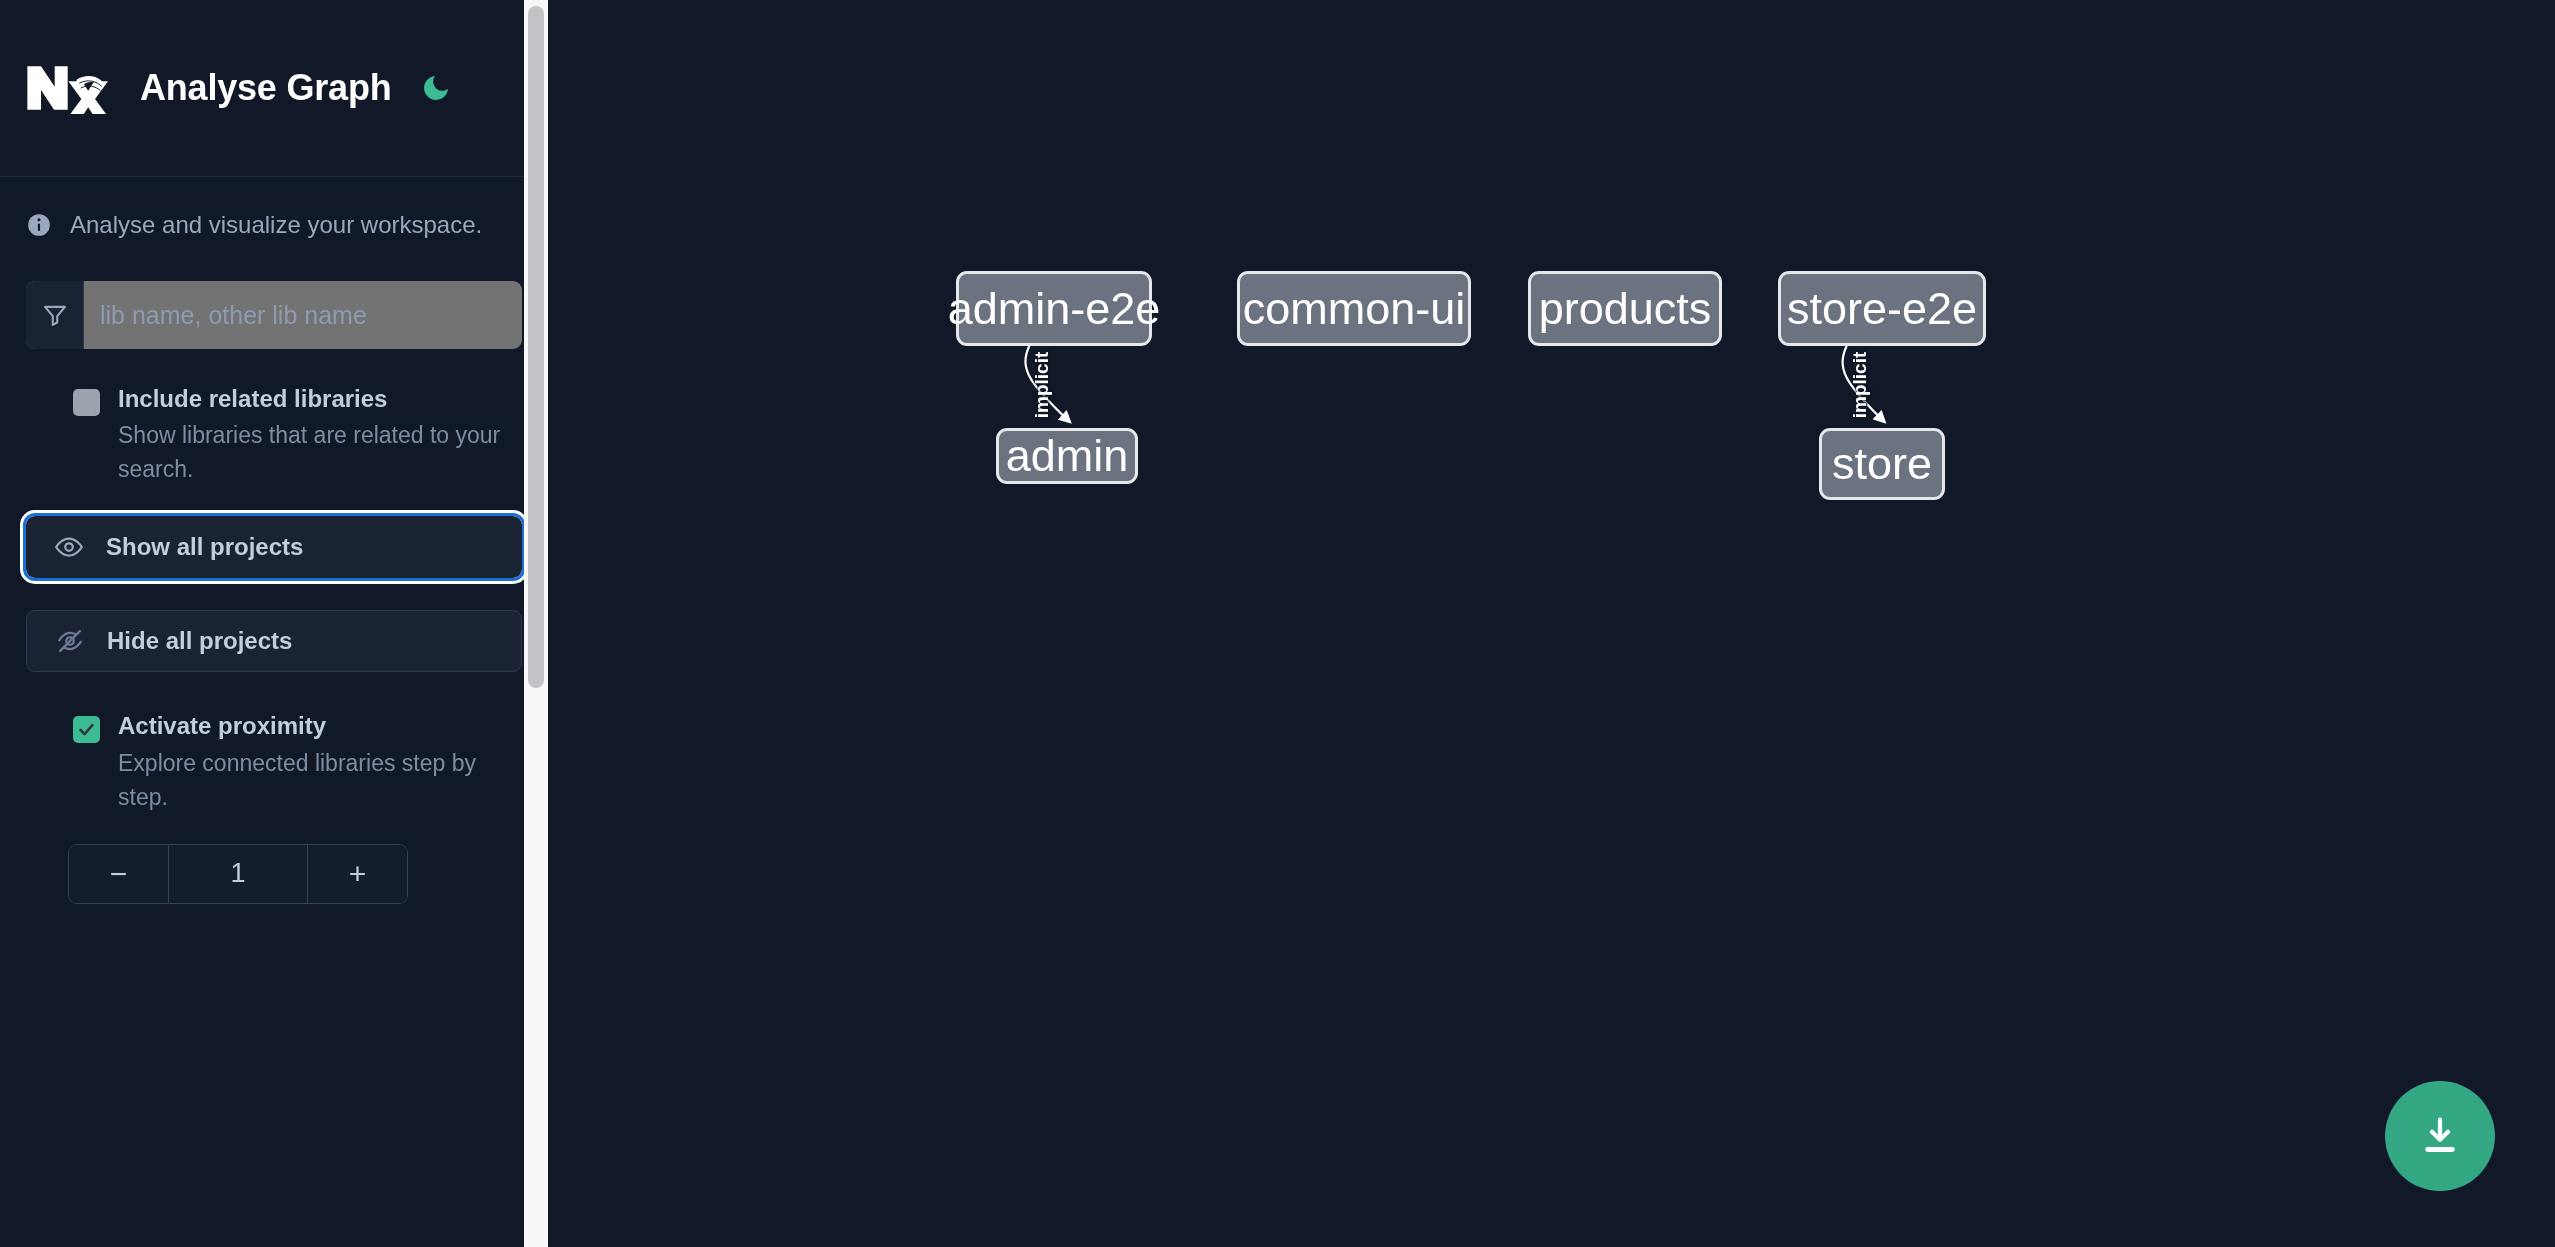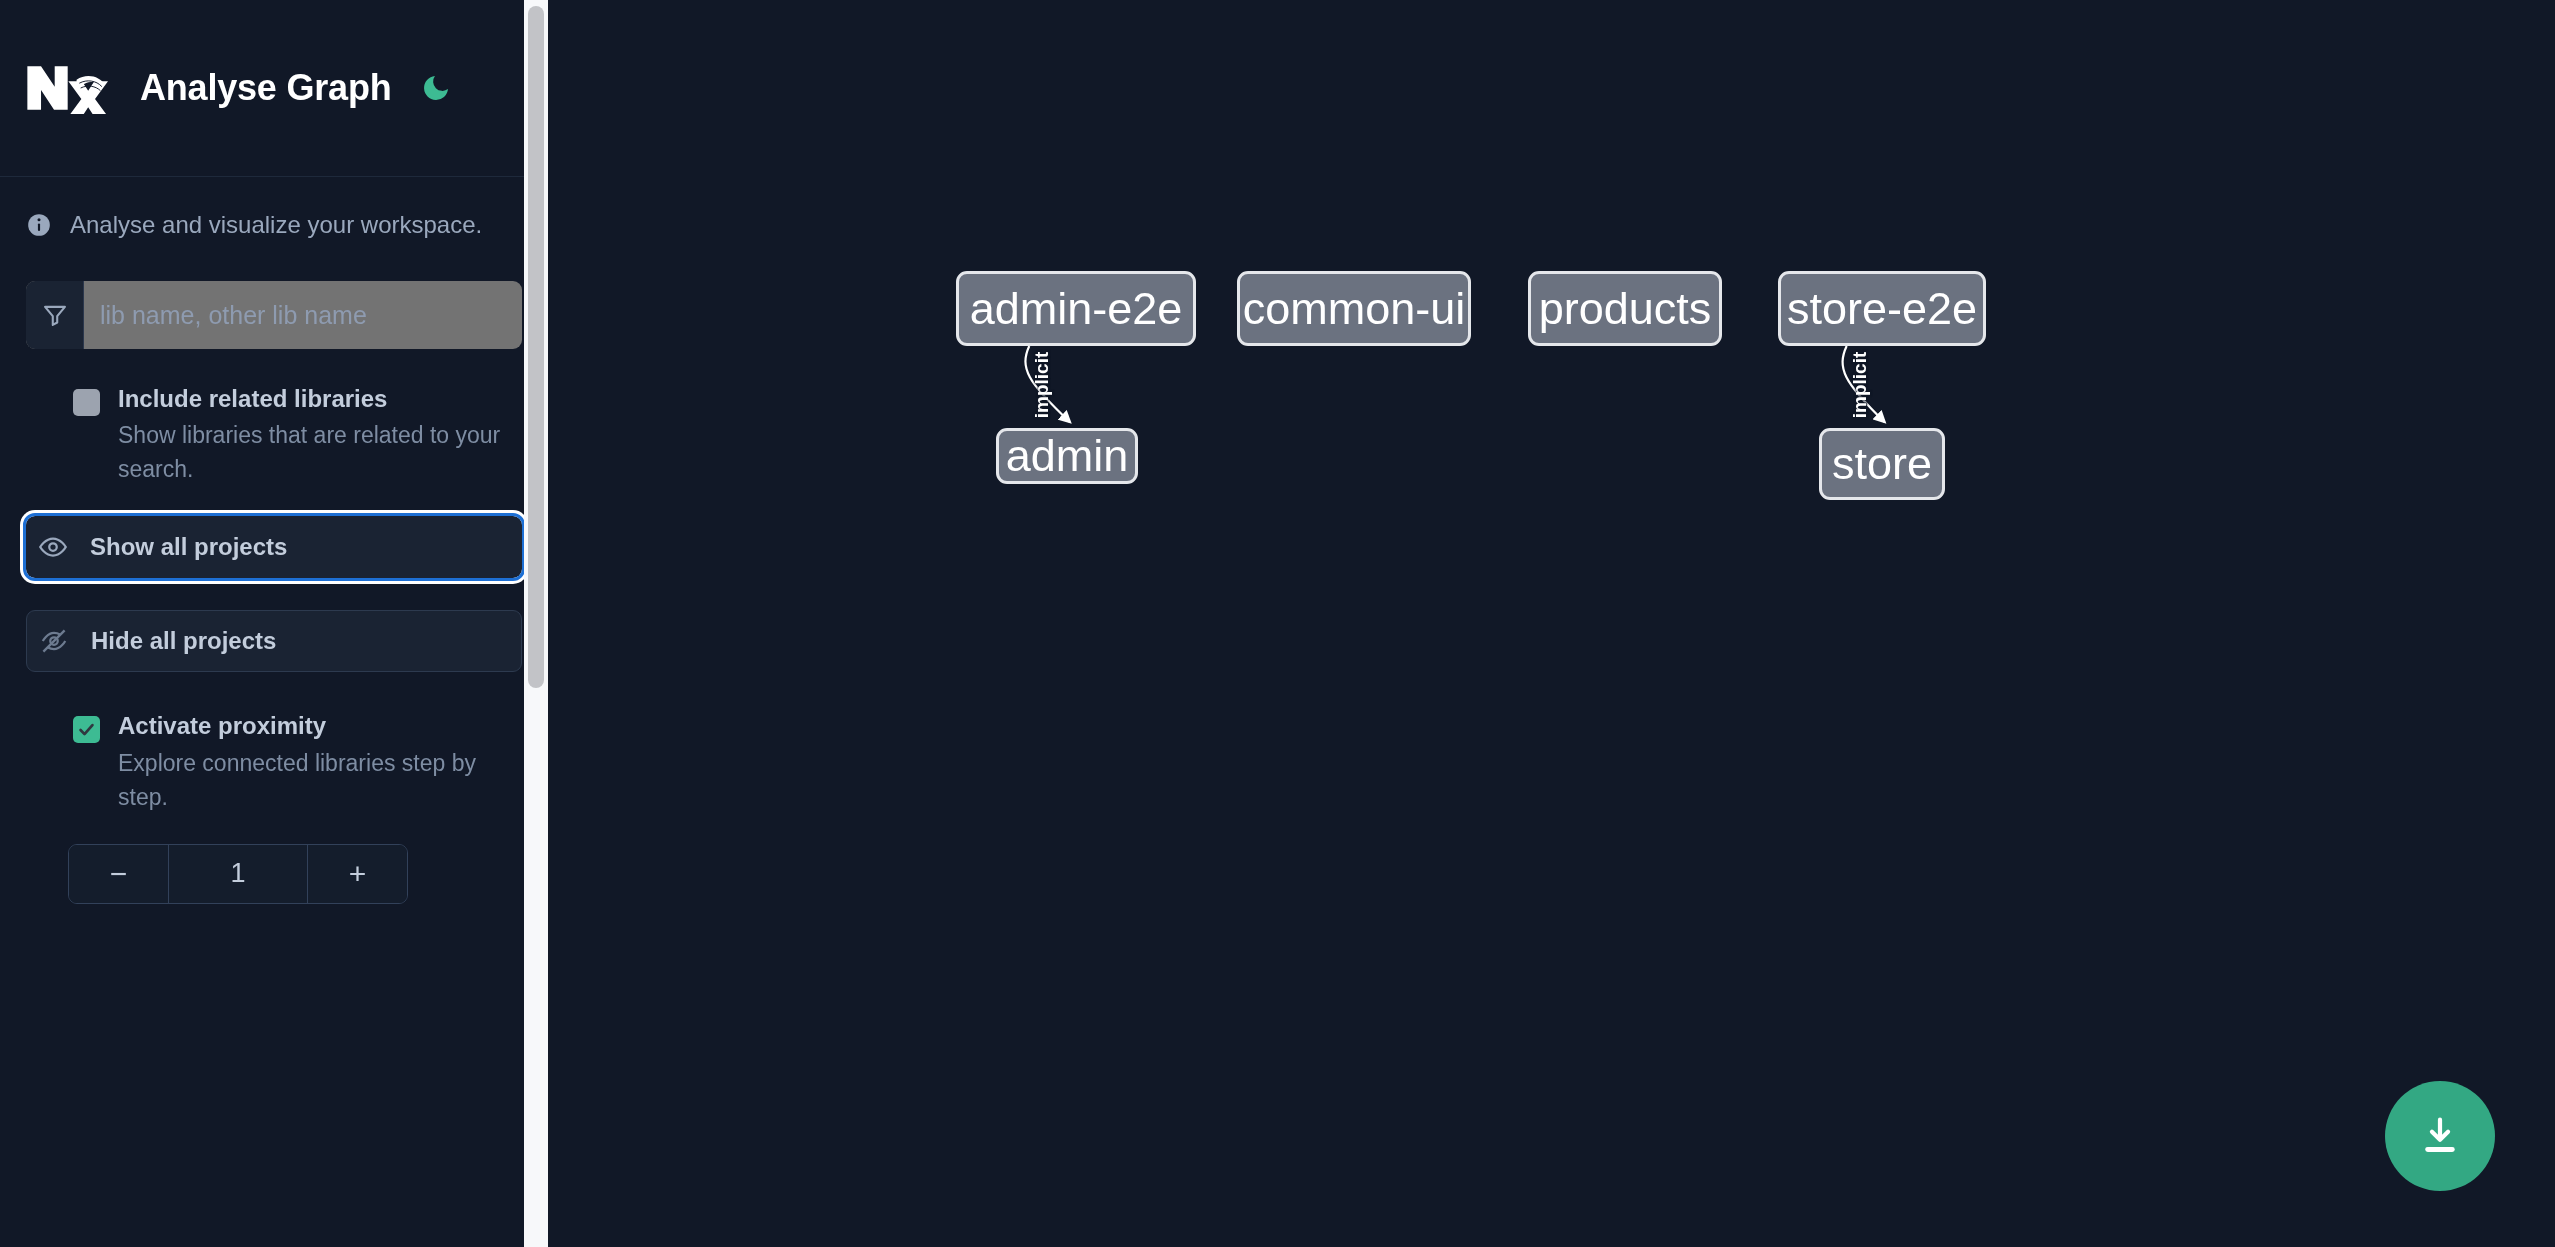--- a/index.html
+++ b/index.html
@@ -104,21 +104,21 @@
     line-height: 1.48; margin-top: 3px;
     max-width: 450px;
   }
 
   .btn-block { padding: 30px 26px 0 26px; }
   .gbtn {
     position: relative;
     width: 100%; height: 62px;
     display: flex; align-items: center;
     gap: 22px;
-    padding-left: 12px;
+    padding-left: 28px;
     border-radius: 9px;
     background: #1a2333;
     color: #c3cddc;
     font-size: 24px; font-weight: 700;
     cursor: pointer;
     border: 1px solid #2d3a4f;
   }
   .gbtn.focused {
     border: none;
     outline: 3px solid #1d6fd4;
@@ -325,21 +325,21 @@
     <div class="graph-layer" id="graph-layer">
       <svg class="edge-svg" id="edge-svg" viewBox="0 0 2007 1247" preserveAspectRatio="none">
         <defs>
           <marker id="arrow" viewBox="0 0 10 10" refX="8" refY="5" markerWidth="6" markerHeight="6" orient="auto-start-reverse">
             <path d="M0 0 L10 5 L0 10 z" fill="#ffffff"></path>
           </marker>
         </defs>
       <path d="M481.26,346 C471.26,368 479.55,382 521.84,422" fill="none" stroke="#ffffff" stroke-width="2.2" marker-end="url(#arrow)"></path>
           <path d="M1298.64,346 C1288.64,368 1295.58,382 1336.52,422" fill="none" stroke="#ffffff" stroke-width="2.2" marker-end="url(#arrow)"></path>
         </svg>
-    <div class="node" style="left: 408px; top: 271px; width: 240px; height: 75px; background: rgb(107, 114, 128); border-color: rgb(229, 231, 235);">
+    <div class="node" style="left: 408px; top: 271px; width: 196px; height: 75px; background: rgb(107, 114, 128); border-color: rgb(229, 231, 235);">
           <span>admin-e2e</span>
         </div>
         <div class="node" style="left: 689px; top: 271px; width: 234px; height: 75px; background: rgb(107, 114, 128); border-color: rgb(229, 231, 235);">
           <span>common-ui</span>
         </div>
         <div class="node" style="left: 980px; top: 271px; width: 194px; height: 75px; background: rgb(107, 114, 128); border-color: rgb(229, 231, 235);">
           <span>products</span>
         </div>
         <div class="node" style="left: 1230px; top: 271px; width: 208px; height: 75px; background: rgb(107, 114, 128); border-color: rgb(229, 231, 235);">
           <span>store-e2e</span>

